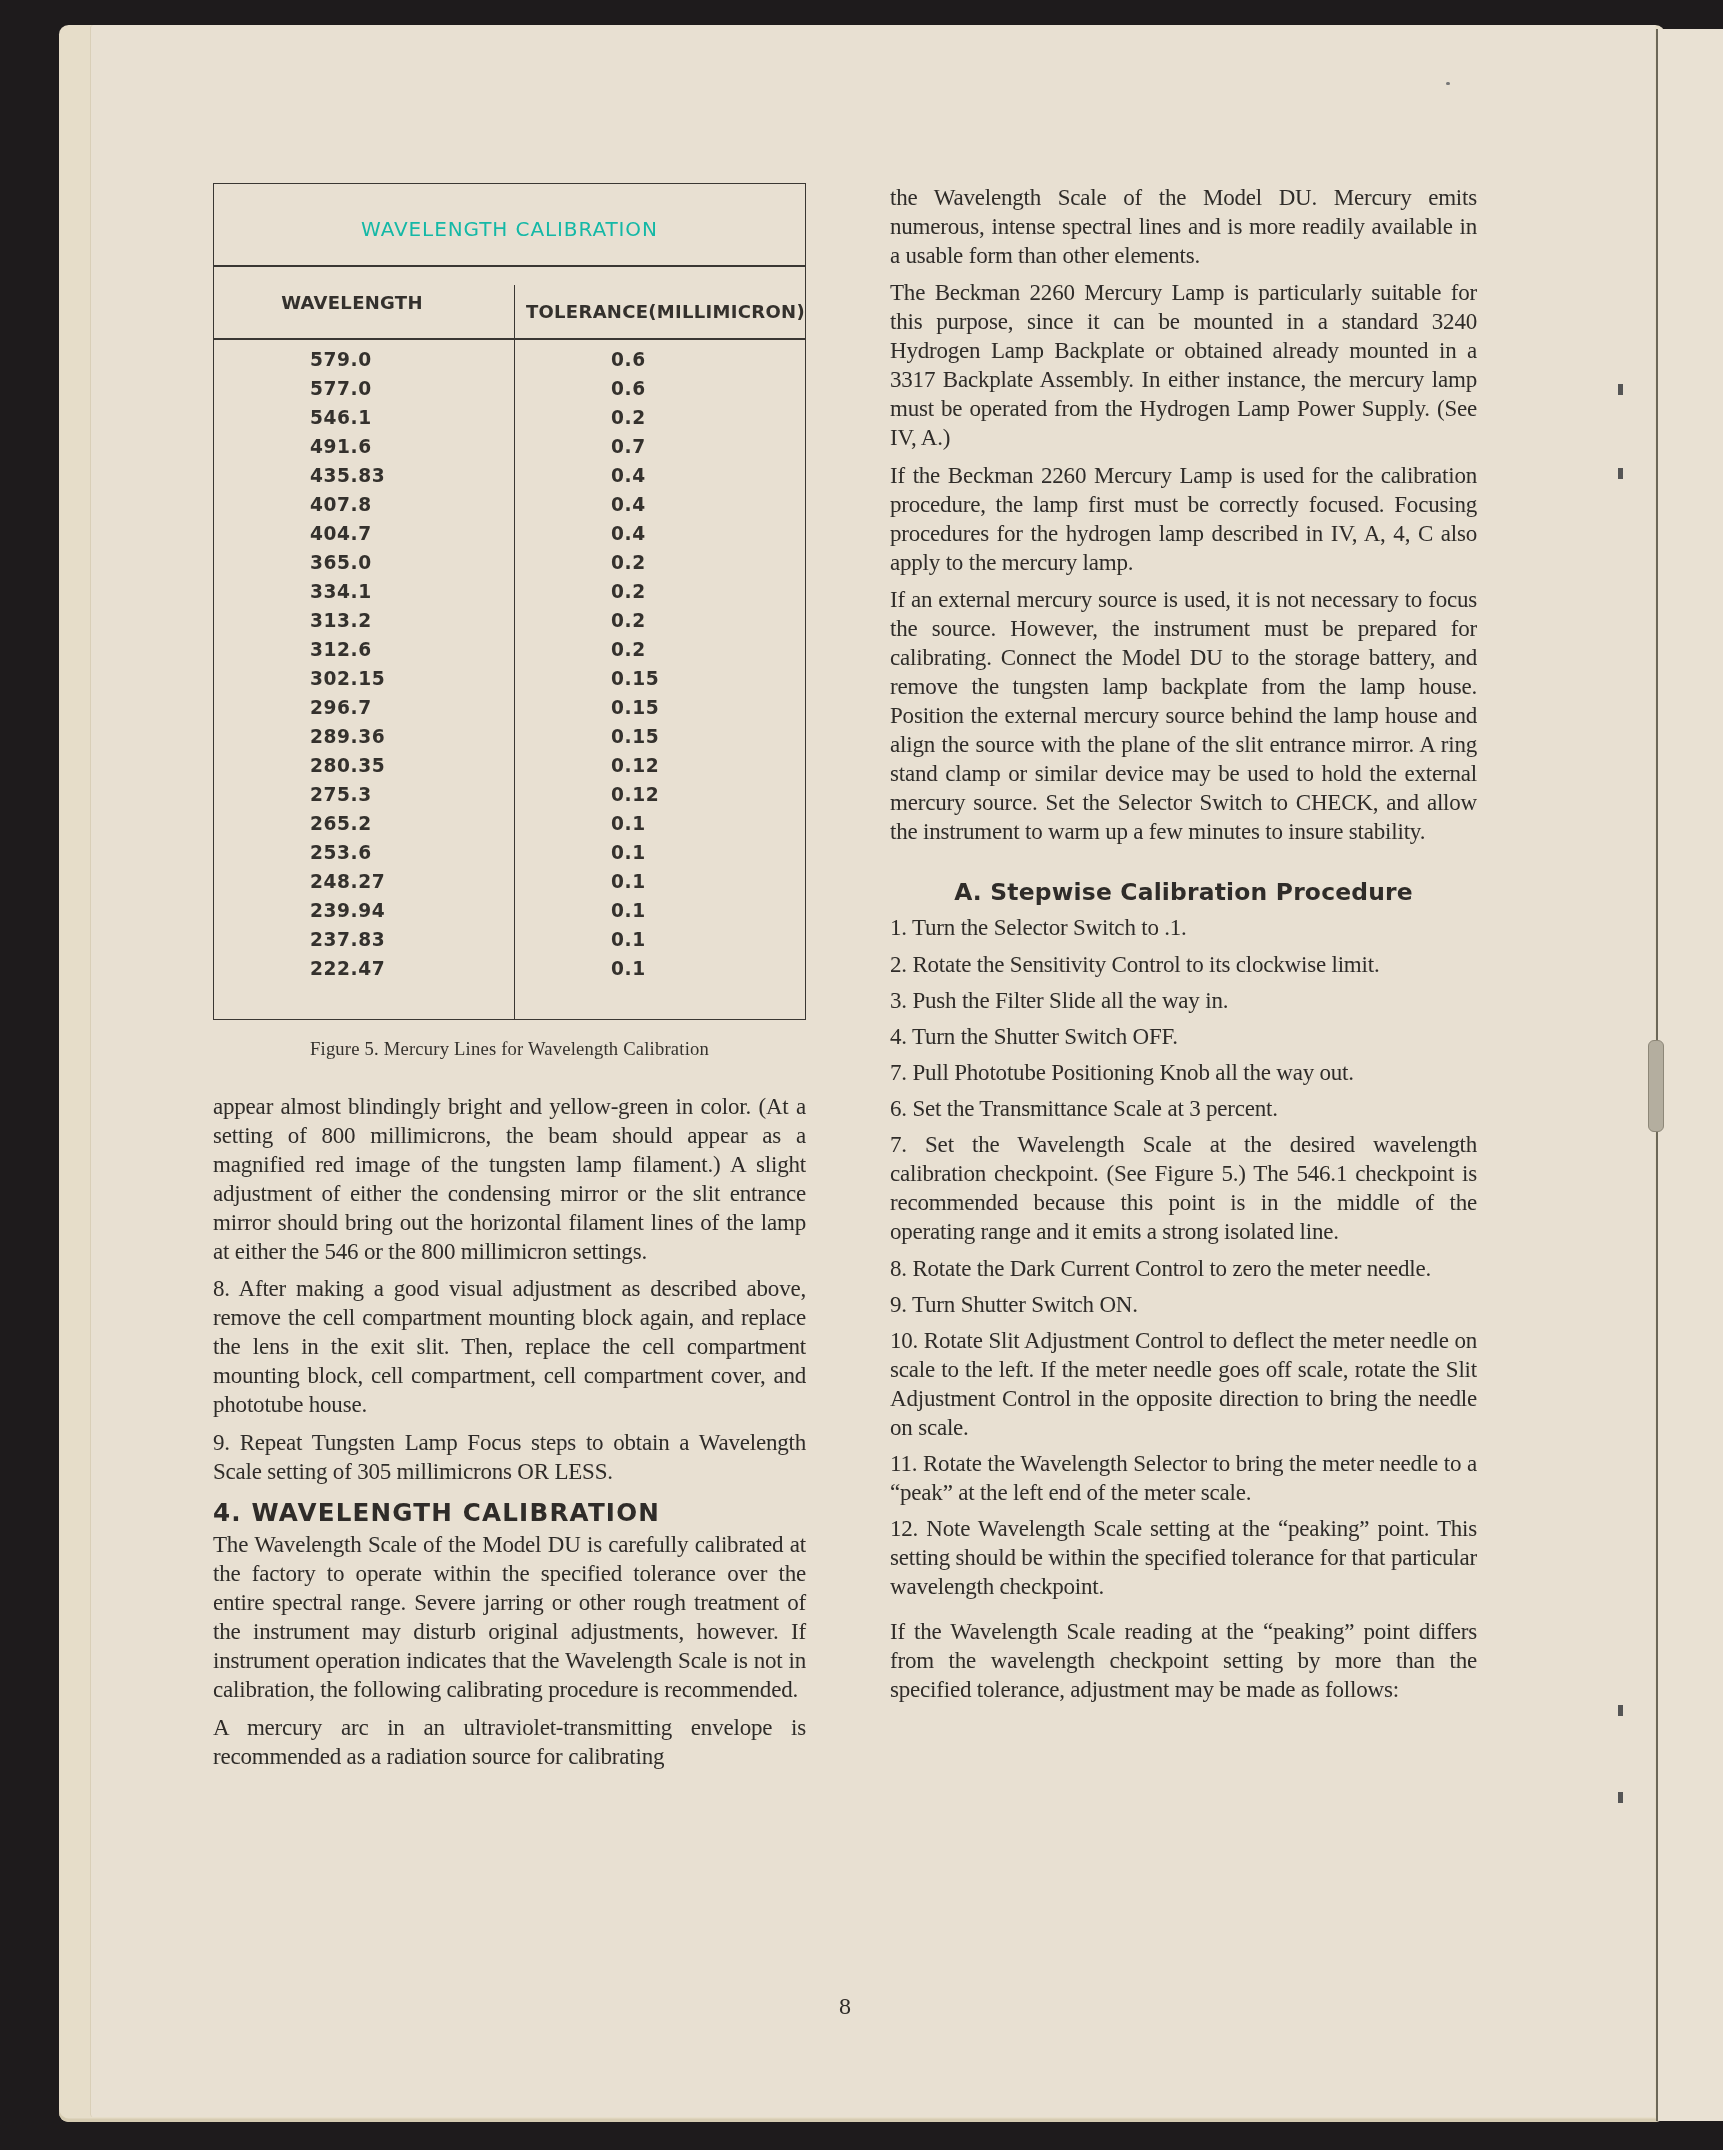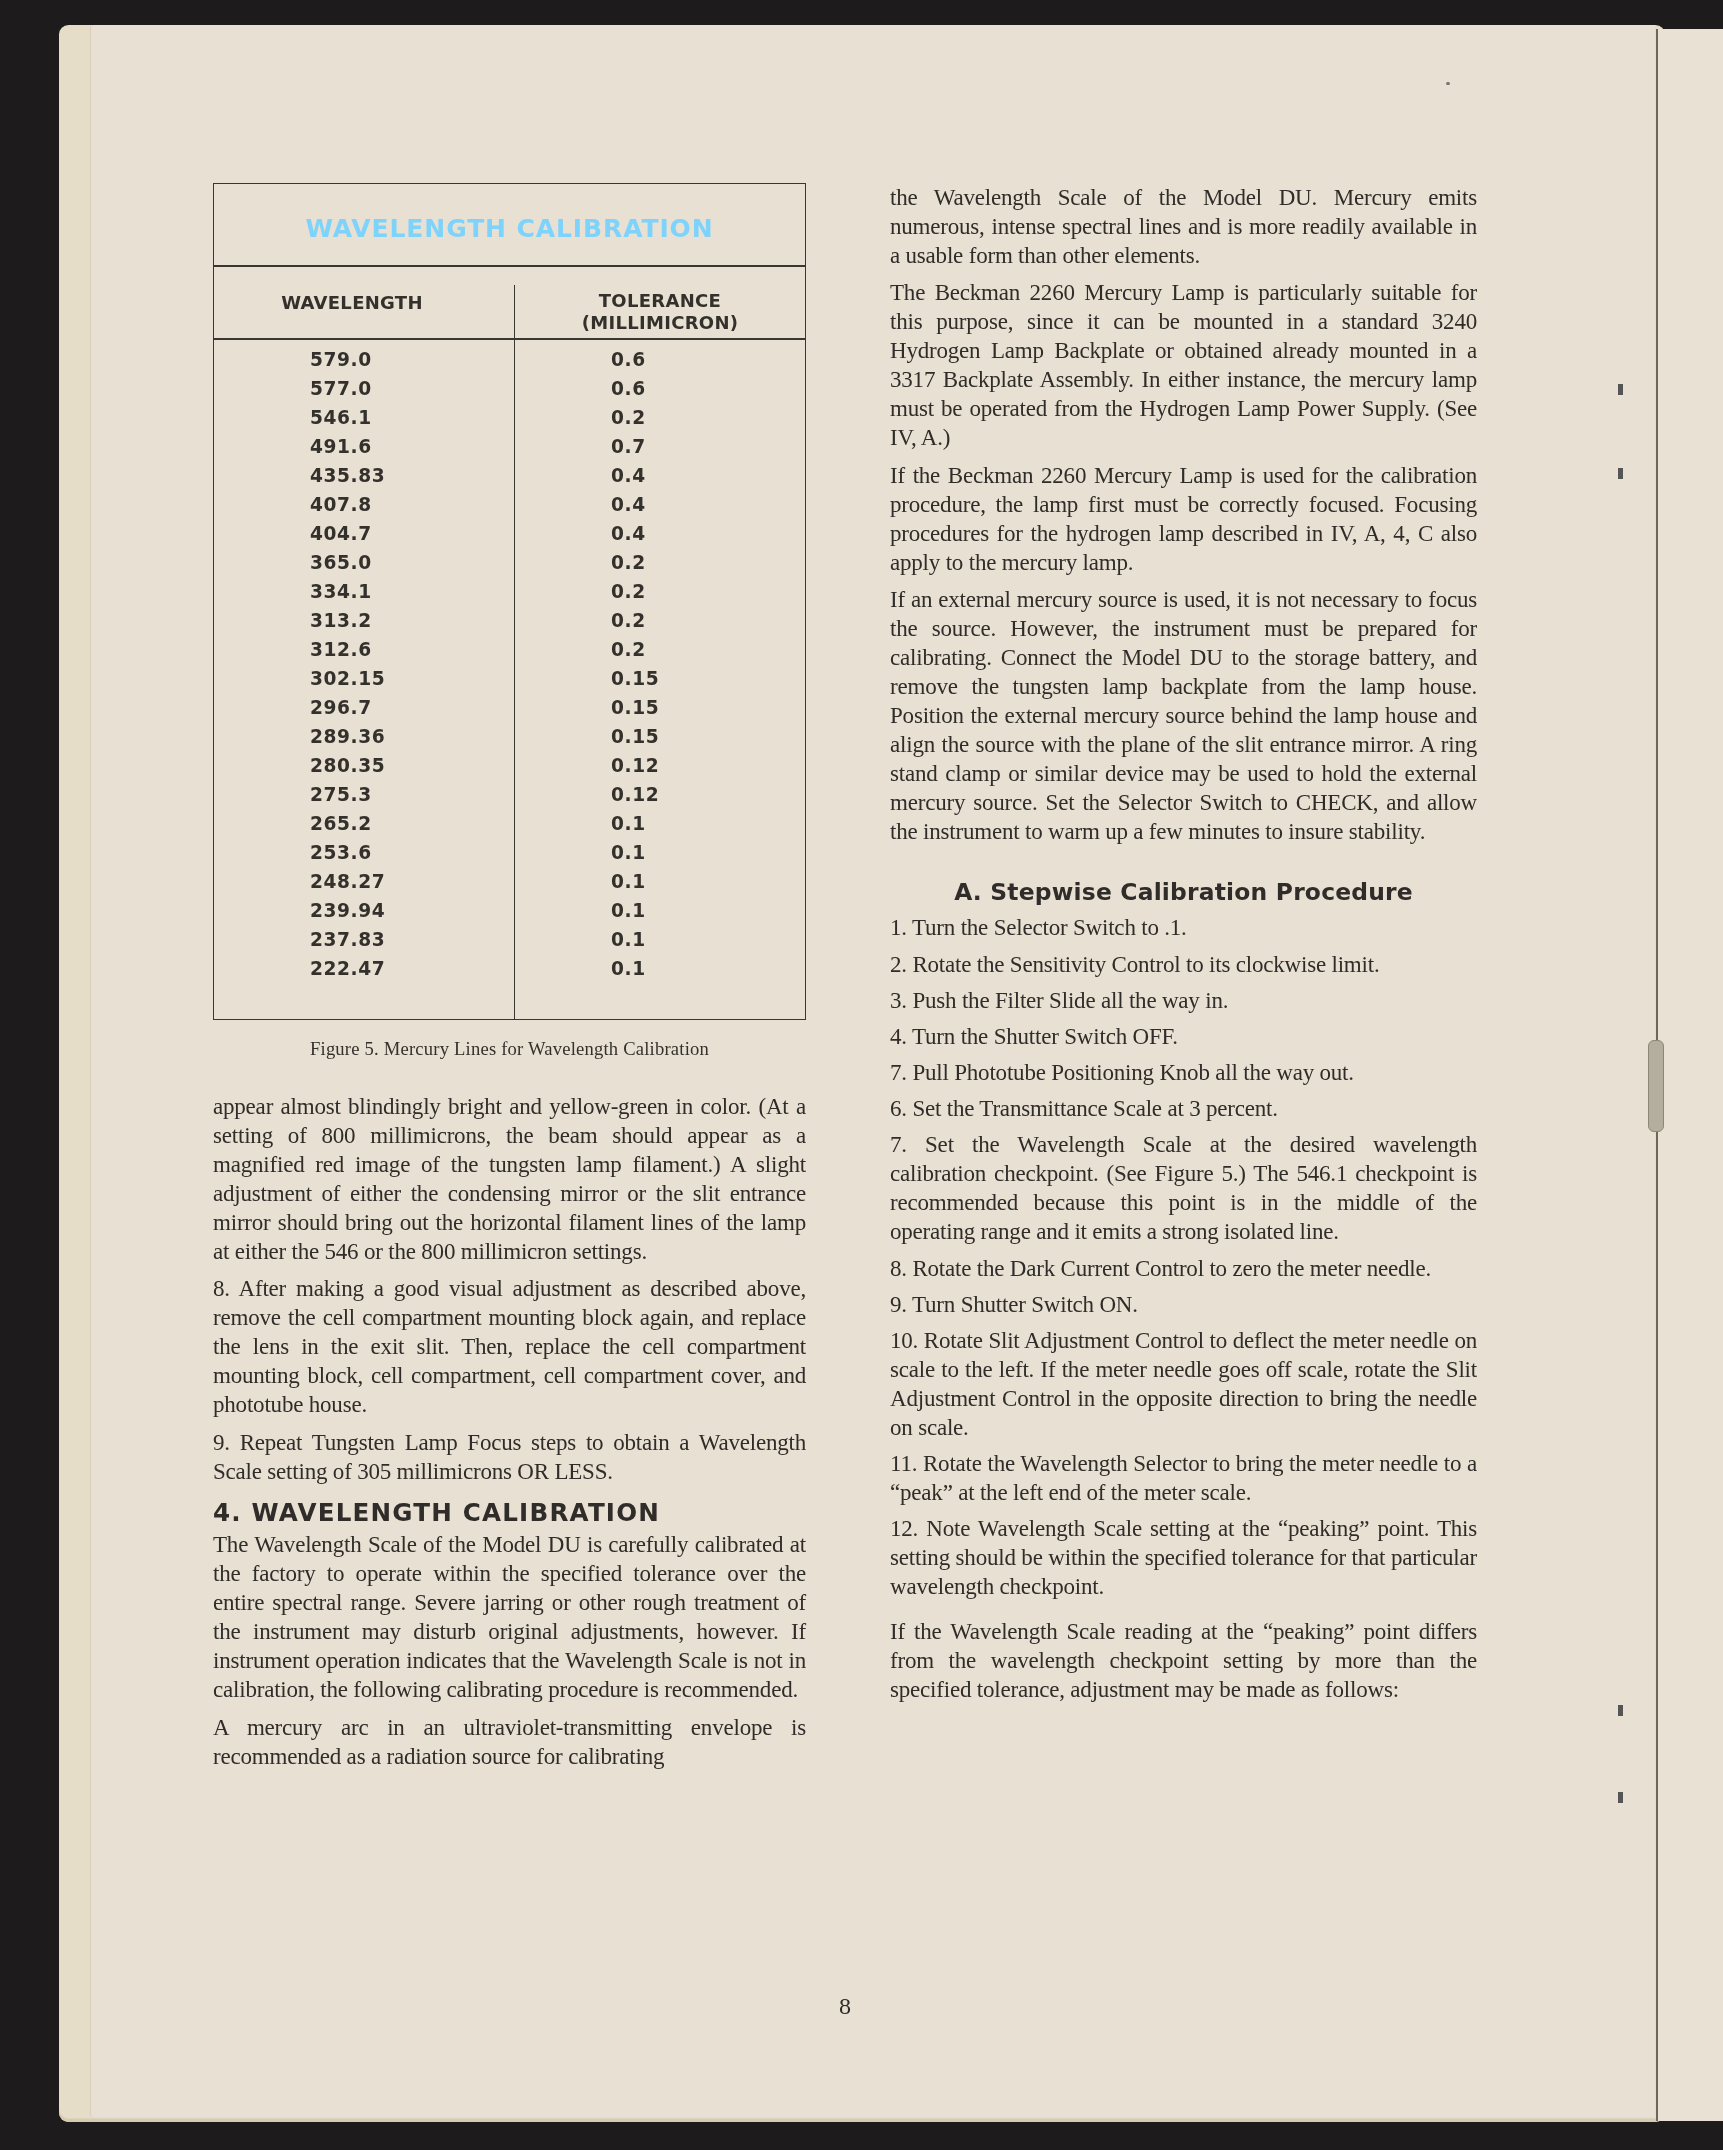--- a/index.html
+++ b/index.html
@@ -62,37 +62,37 @@
 
   
   .cal-table {
     position: relative; width: 593px;
     border: 1.8px solid #3a3733;
     border-top-width: 1.8px;
     box-sizing: border-box;
   }
   .cal-title {
     height: 83px; display: flex; align-items: center; justify-content: center;
-    font-family: "DejaVu Sans", sans-serif; font-weight: bold;
-    font-size: 25px; letter-spacing: 0.9px; color: #7dd3fc;
+    font-family: "DejaVu Sans", sans-serif; font-weight: normal;
+    font-size: 20px; letter-spacing: 0.9px; color: #14b8a6;
     border-bottom: 2.4px solid #3a3733;
     padding-top: 8.4px; box-sizing: border-box;
   }
   .cal-head {
     display: flex; height: 71px; border-bottom: 2.4px solid #3a3733;
     font-family: "DejaVu Sans", sans-serif; font-weight: bold;
     color: #34312d; font-size: 18px;
   }
   .cal-head .h1 {
     width: 300px; display: flex; align-items: center; justify-content: center;
     padding-right: 24px; box-sizing: border-box; letter-spacing: 0.3px;
   }
   .cal-head .h2 {
     flex: 1; border-left: 1.8px solid #3a3733; margin-top: 18px;
-    display: flex; flex-direction: column; align-items: center; justify-content: center;
+    display: flex; align-items: center; justify-content: flex-end;
     line-height: 21.6px; letter-spacing: 0.3px; margin-bottom: 0;
   }
   .cal-body { display: flex; font-weight: bold; }
   .cal-body .c1 { width: 300px; padding: 4.8px 0 36px 0; box-sizing: border-box; }
   .cal-body .c2 { flex: 1; border-left: 1.8px solid #3a3733; padding: 4.8px 0 36px 0; }
   .cell {
     font-family: "DejaVu Sans", sans-serif; font-size: 18.6px;
     line-height: 29px; color: #34312d; letter-spacing: 0.6px;
   }
   .c1 .cell { padding-left: 96px; }

